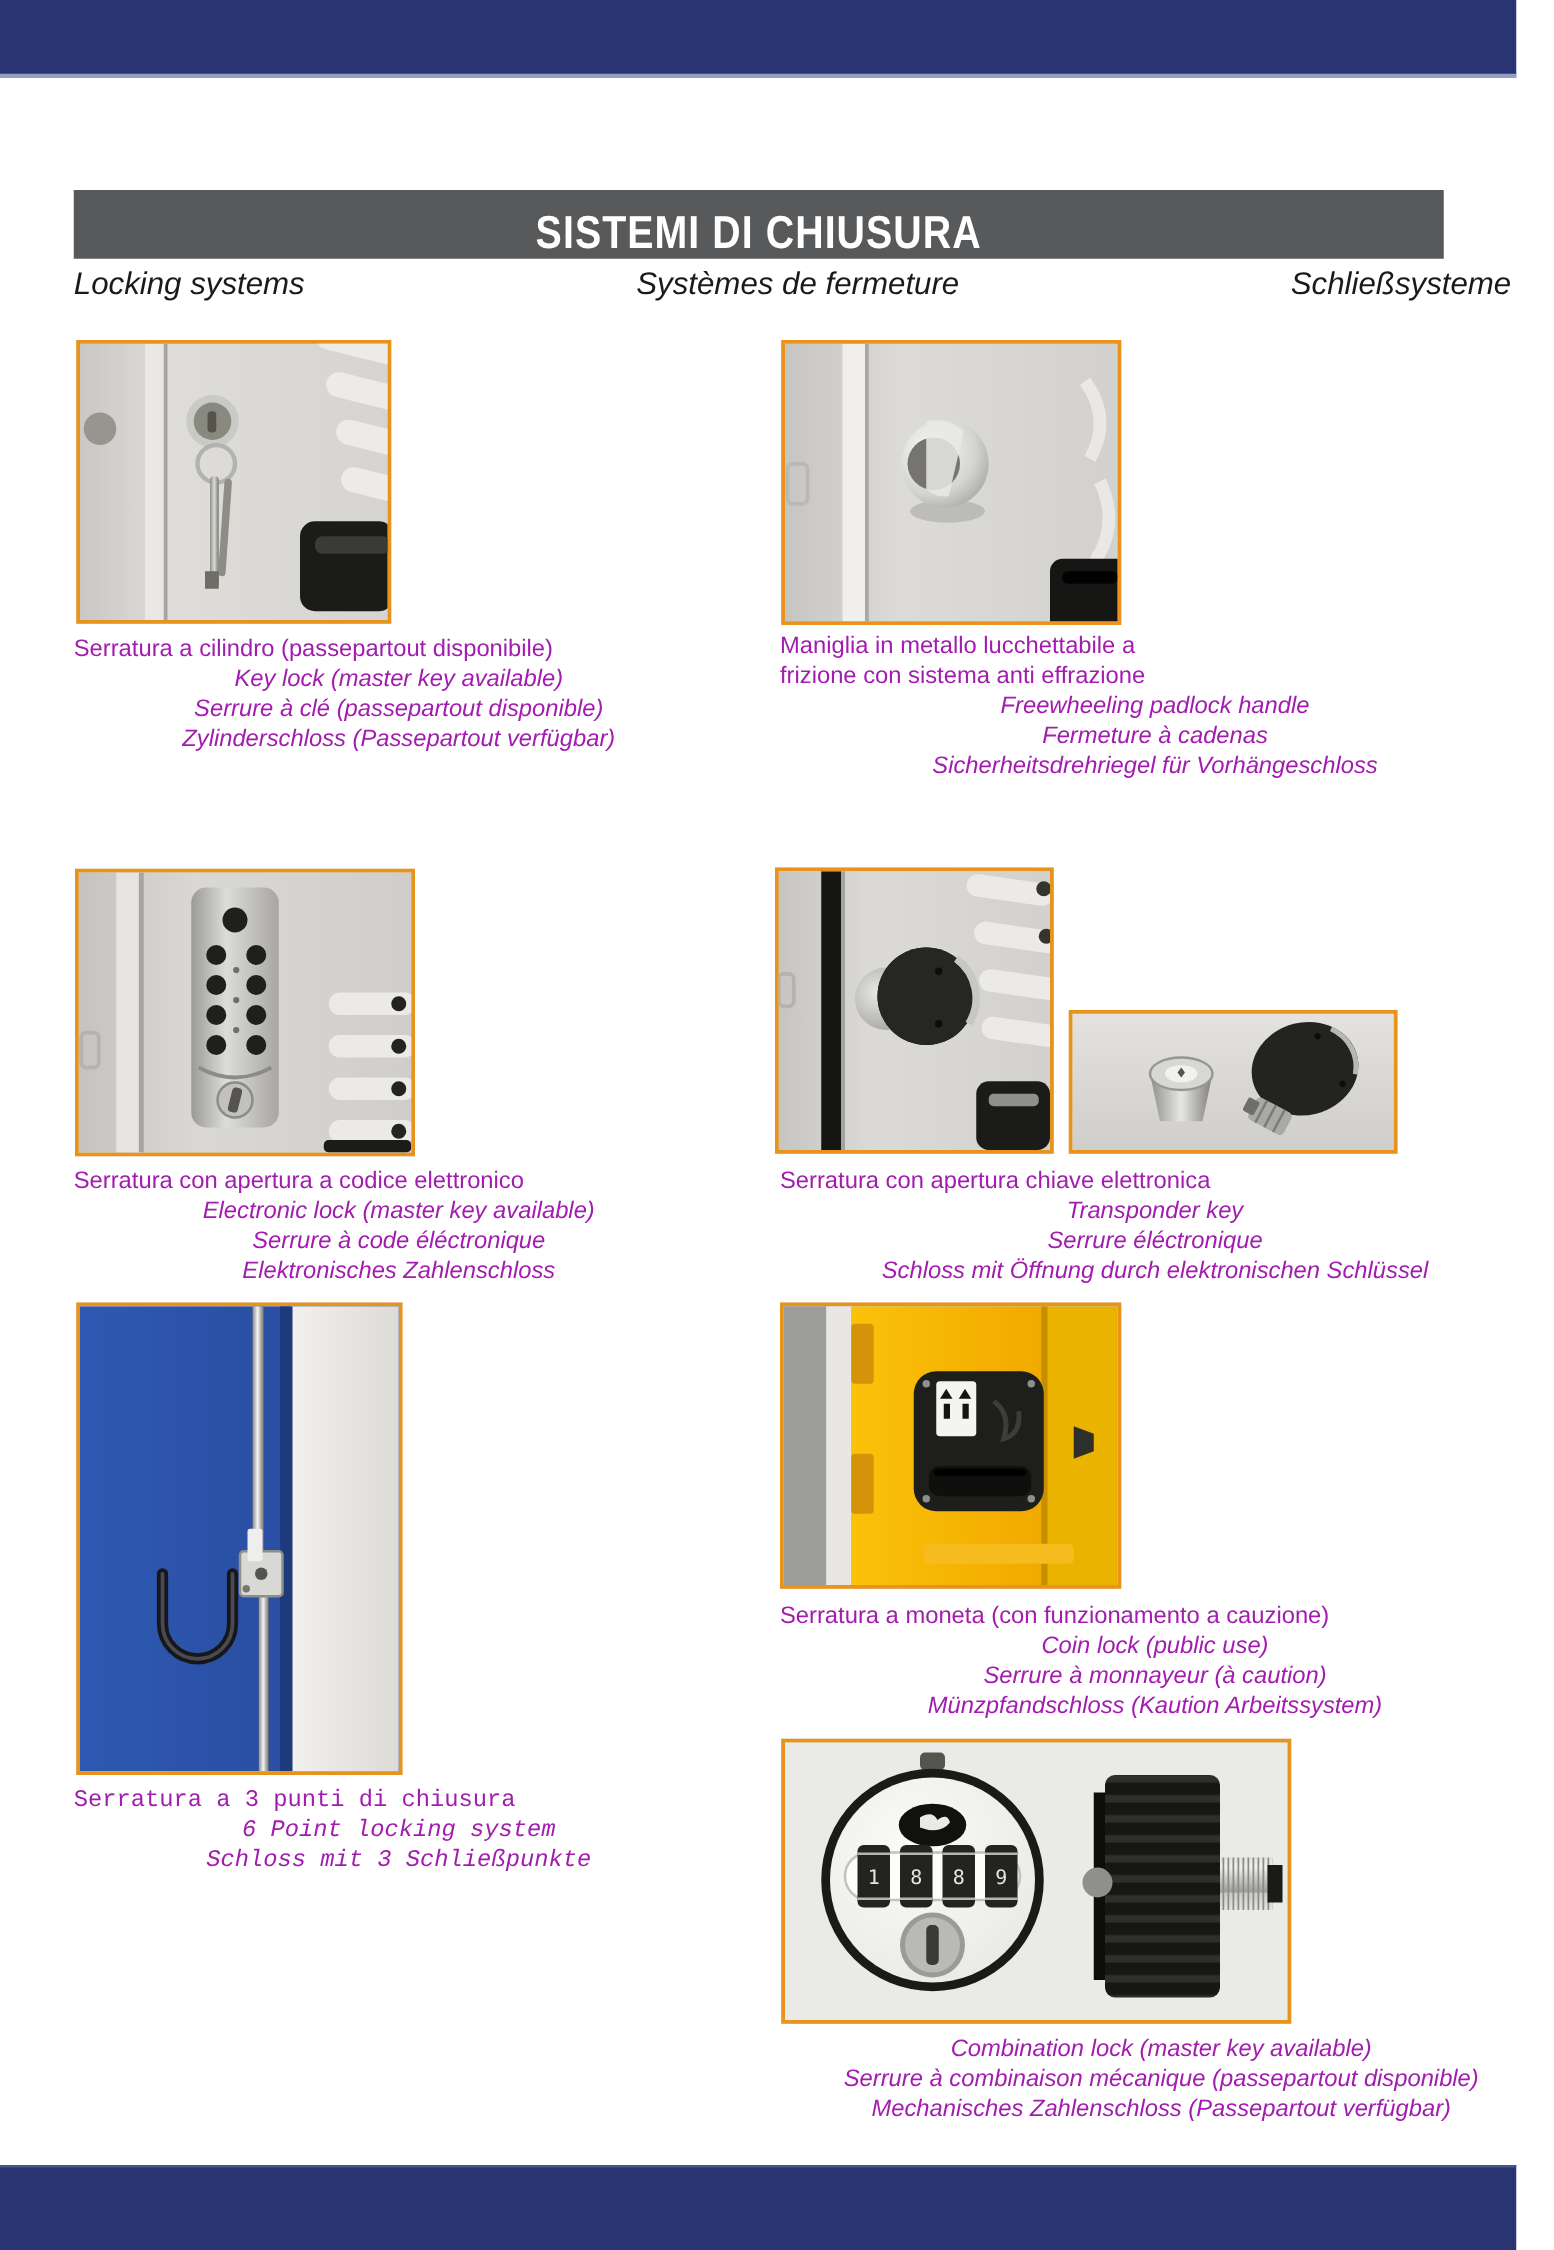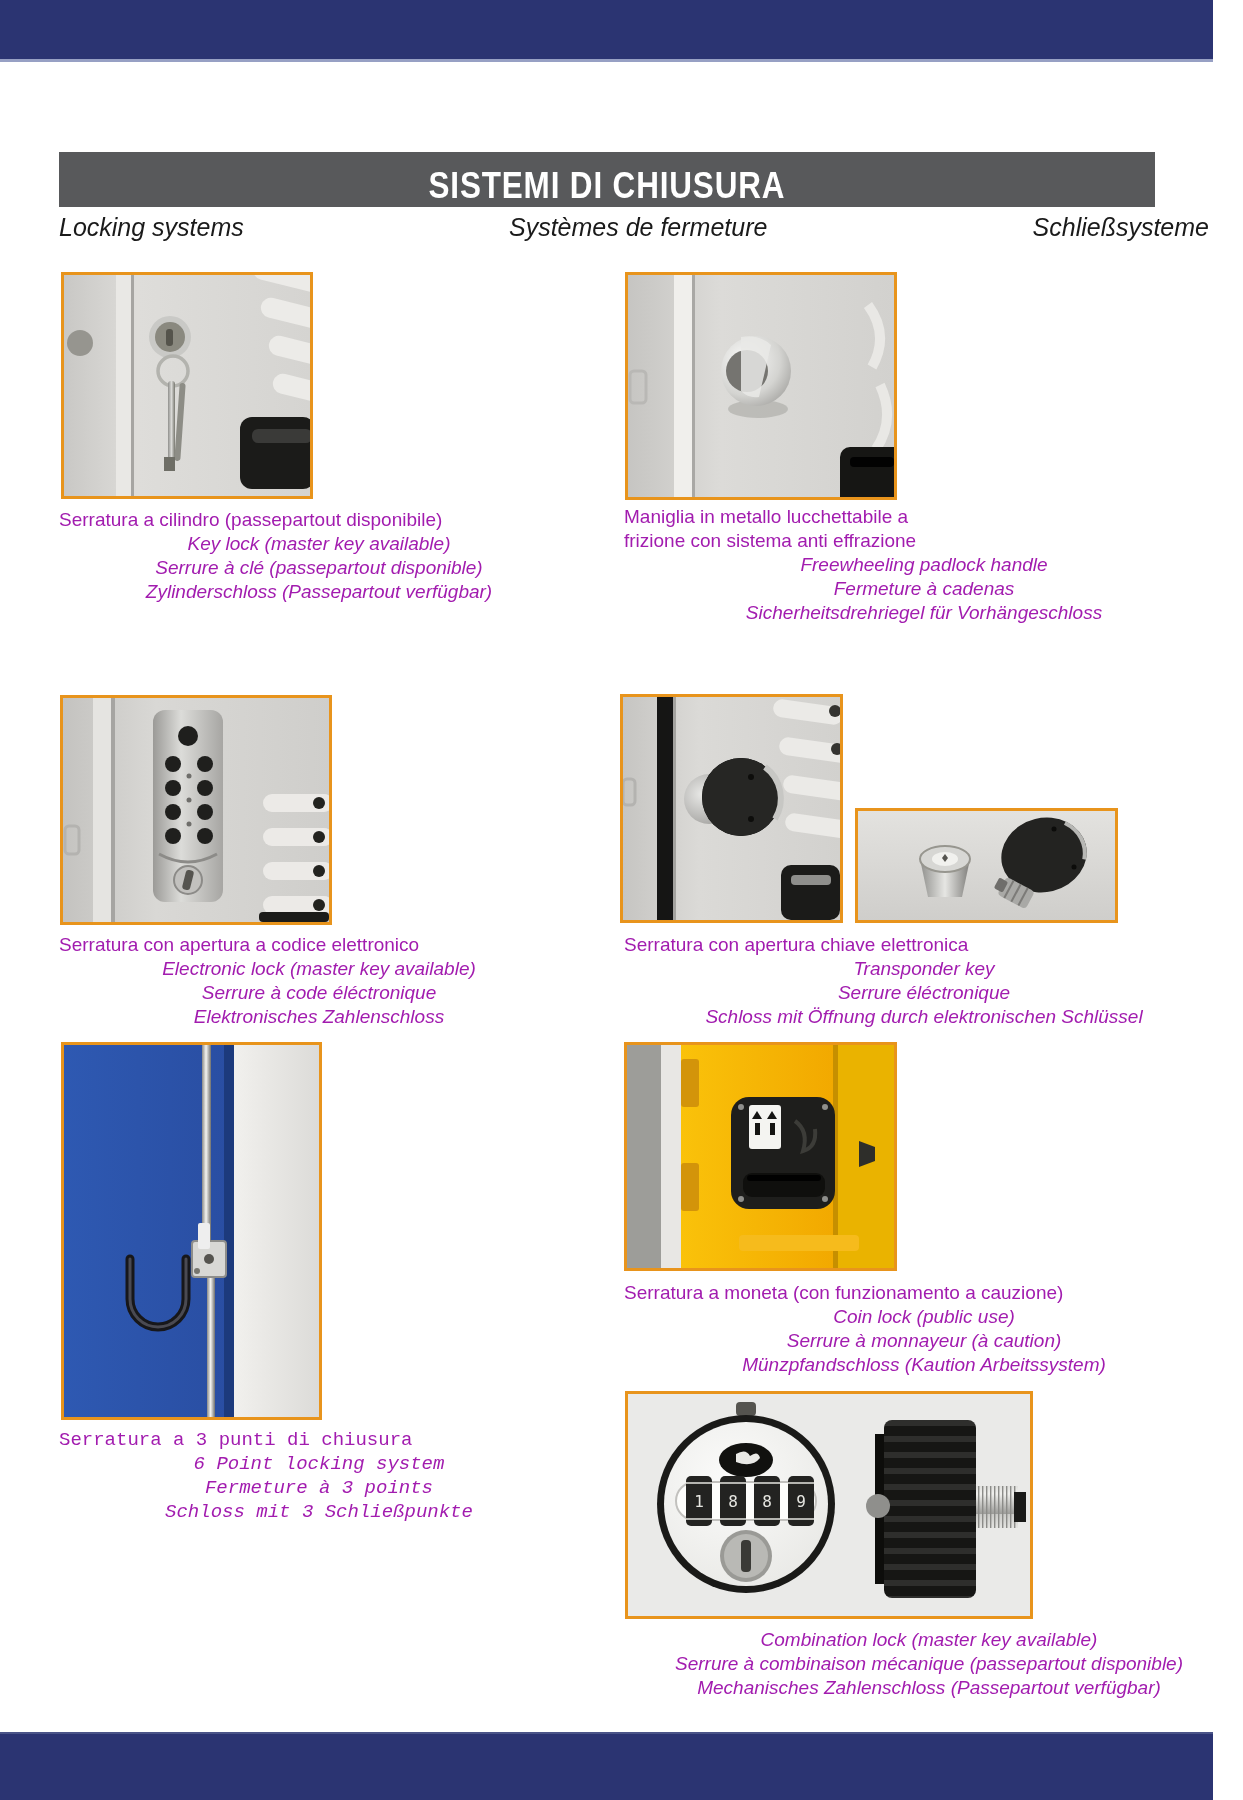--- a/index.html
+++ b/index.html
@@ -414,21 +414,20 @@
   <div class="caption" style="left:624px;top:1281px;width:600px;">
     <div class="cap-it">Serratura a moneta (con funzionamento a cauzione)</div>
     <div class="cap-tr">Coin lock (public use)</div>
     <div class="cap-tr">Serrure à monnayeur (à caution)</div>
     <div class="cap-tr">Münzpfandschloss (Kaution Arbeitssystem)</div>
   </div>
 
   <div class="caption" style="left:59px;top:1428px;width:520px;font-family:Liberation Mono, monospace;">
     <div class="cap-it">Serratura a 3 punti di chiusura</div>
     <div class="cap-tr">6 Point locking system</div>
-    <div class="cap-tr">Fermeture à 3 points</div>
     <div class="cap-tr">Schloss mit 3 Schließpunkte</div>
   </div>
 
   <div class="caption" style="left:624px;top:1628px;width:610px;">
     <div class="cap-tr">Combination lock (master key available)</div>
     <div class="cap-tr">Serrure à combinaison mécanique (passepartout disponible)</div>
     <div class="cap-tr">Mechanisches Zahlenschloss (Passepartout verfügbar)</div>
   </div>
 
   <div class="bottombar"></div>

